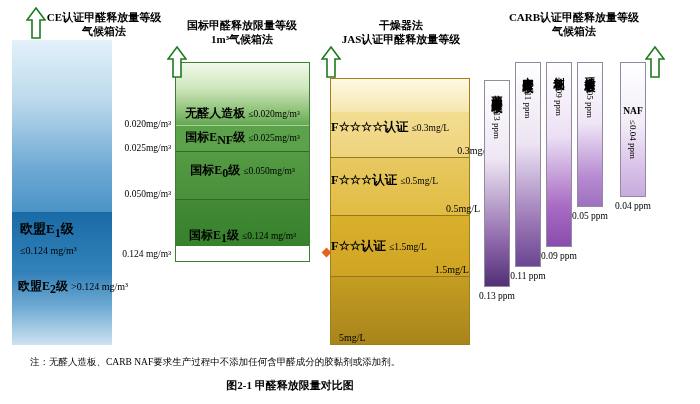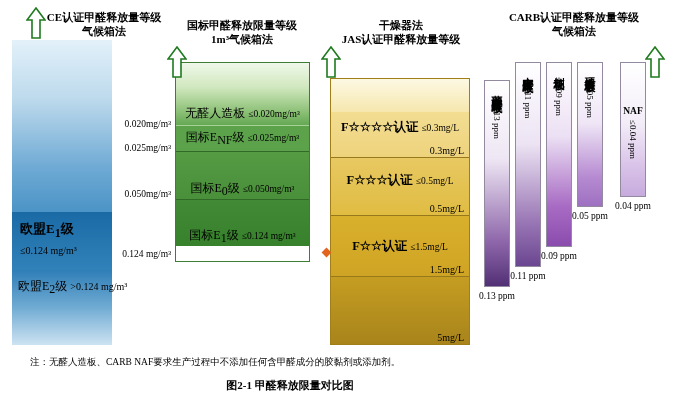--- a/index.html
+++ b/index.html
@@ -21,42 +21,42 @@
 
   .col{position:absolute;display:flex;flex-direction:column}
 
   
   #col-ce{left:12px;top:40px;width:100px;height:305px}
   .ce-top{height:172px;background:linear-gradient(to bottom,#e3f1fa 0%,#bcd9ec 35%,#6da9d4 75%,#4b94c6 100%)}
   .ce-e1{height:58px;background:linear-gradient(to bottom,#1a6aa6,#3182b9);padding:8px 0 0 8px}
   .ce-e2{height:75px;background:linear-gradient(to bottom,#2f7eb7 0%,#70abd3 50%,#cde3f2 100%);padding:8px 0 8px 6px}
 
   .nm13{font-size:13px;font-weight:bold}
-  .nm12{font-size:12px;font-weight:normal;white-space:nowrap}
+  .nm12{font-size:12px;font-weight:bold;white-space:nowrap}
   .lm10{font-size:10px;white-space:nowrap}
   .lm95{font-size:9.5px;white-space:nowrap}
   sub{font-size:12px}
   .bandline{display:flex;align-items:baseline;gap:3px;justify-content:center}
   .ce-e1 .lm10{margin-top:4px}
   .ce-e2 .bandline{justify-content:flex-start}
 
   .scale{position:absolute;left:114px;width:57px;text-align:right;font-size:9.5px;line-height:12px}
   #sc0{top:118px}#sc1{top:142px}#sc2{top:188px}#sc3{top:248px}
 
   
   #col-gb{left:175px;top:62px;width:135px;height:200px;border:1px solid #3f7d34}
   .gb-s1{height:62px;background:linear-gradient(to bottom,#f0f8ea 0%,#cfe7bd 40%,#8abf74 80%,#64a854 100%);display:flex;align-items:flex-end;justify-content:center;padding-bottom:3px}
   .gb-s2{height:26px;background:#5ca24b;border-top:1px solid #a6d295;display:flex;align-items:center;justify-content:center}
-  .gb-s3{height:48px;background:linear-gradient(to bottom,#549b44,#4a8f3a);border-top:1px solid #2f6b26;display:flex;align-items:flex-end;justify-content:center;}
+  .gb-s3{height:48px;background:linear-gradient(to bottom,#549b44,#4a8f3a);border-top:1px solid #2f6b26;display:flex;align-items:flex-start;justify-content:center;padding-top:10px}
   .gb-s4{height:47px;background:linear-gradient(to bottom,#428a36,#37802c);border-top:1px solid #2f6b26;display:flex;align-items:flex-end;justify-content:center}
 
   
   #col-jas{left:330px;top:78px;width:140px;height:267px;border:1px solid #a07f18}
   .jas-top{height:33px;background:linear-gradient(to bottom,#fdf8e3,#f6e7ae)}
-  .jas-sec{display:flex;flex-direction:column}
+  .jas-sec{display:flex;flex-direction:row}
   #jas-s4{height:45px;background:linear-gradient(to bottom,#f2dd92,#eed37c)}
   #jas-s3{height:58px;background:linear-gradient(to bottom,#e8c962,#e0bc42);border-top:1px solid #97781a}
   #jas-s2{height:61px;background:linear-gradient(to bottom,#d9b02c,#cfa424);border-top:1px solid #97781a}
   #jas-s1{height:68px;background:linear-gradient(to bottom,#c59d22,#a8841b);border-top:1px solid #97781a}
   #jas-s4 .jlab{margin-top:7px}
   #jas-s3 .jlab{margin-top:14px}
   #jas-s2 .jlab{margin-top:22px}
   #jas-s1 .jlab{margin-top:26px}
   .tick{margin-top:auto;align-self:flex-end;font-size:10px;padding:0 5px 1px 8px}
   .nm125{font-size:12.5px;font-weight:bold;white-space:nowrap}

